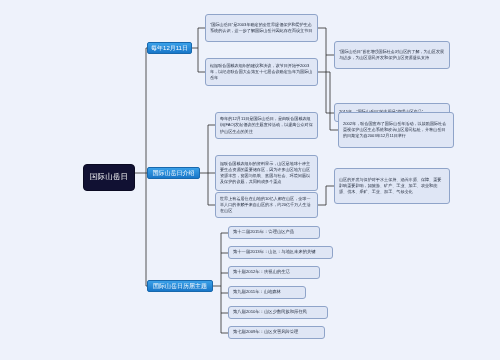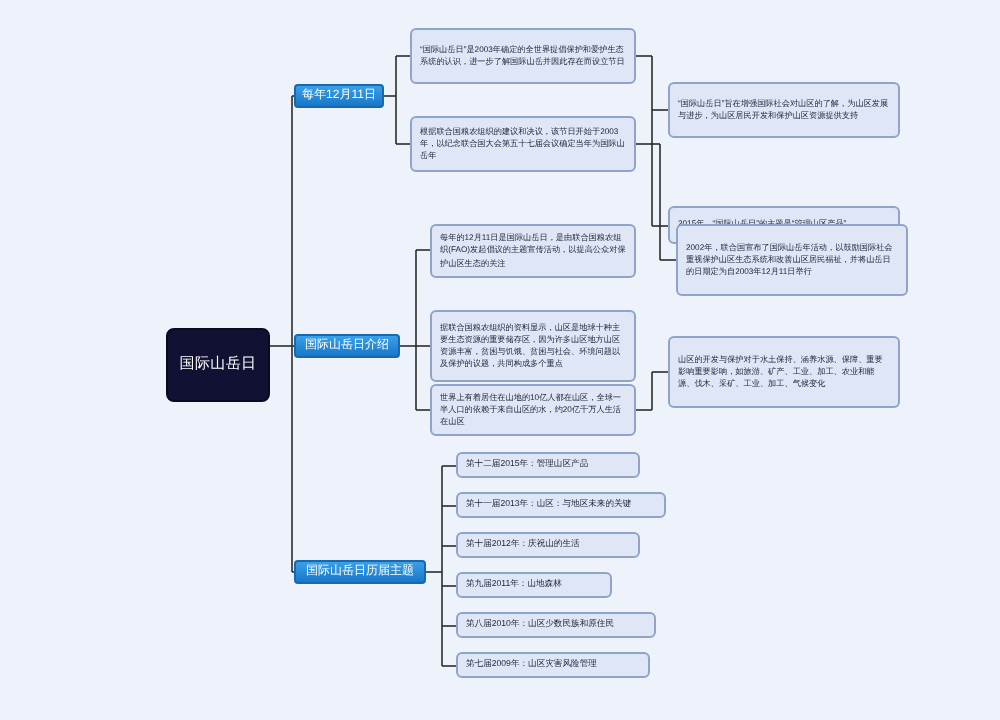--- a/index.html
+++ b/index.html
@@ -125,21 +125,21 @@
       <path d="M221 233 V333"></path>
       <path d="M221 233 H228"></path>
       <path d="M221 253 H228"></path>
       <path d="M221 273 H228"></path>
       <path d="M221 293 H228"></path>
       <path d="M221 313 H228"></path>
       <path d="M221 333 H228"></path>
     </g>
   </svg>
 
-  <div class="node root-node" style="left:83px; top:164px; width:52px; height:37px;">
+  <div class="node root-node" style="left:83px; top:164px; width:52px; height:27px;">
     <span>国际山岳日</span>
   </div>
 
   <div class="node branch-node" style="left:147px; top:42px; width:45px; height:12px;">
     <span>每年12月11日</span>
   </div>
 
   <div class="node leaf-node" style="left:205px; top:14px; width:113px; height:28px;">
     <span>“国际山岳日”是2003年确定的全世界提倡保护和爱护生态系统的认识，进一步了解国际山岳并因此存在而设立节日</span>
   </div>

